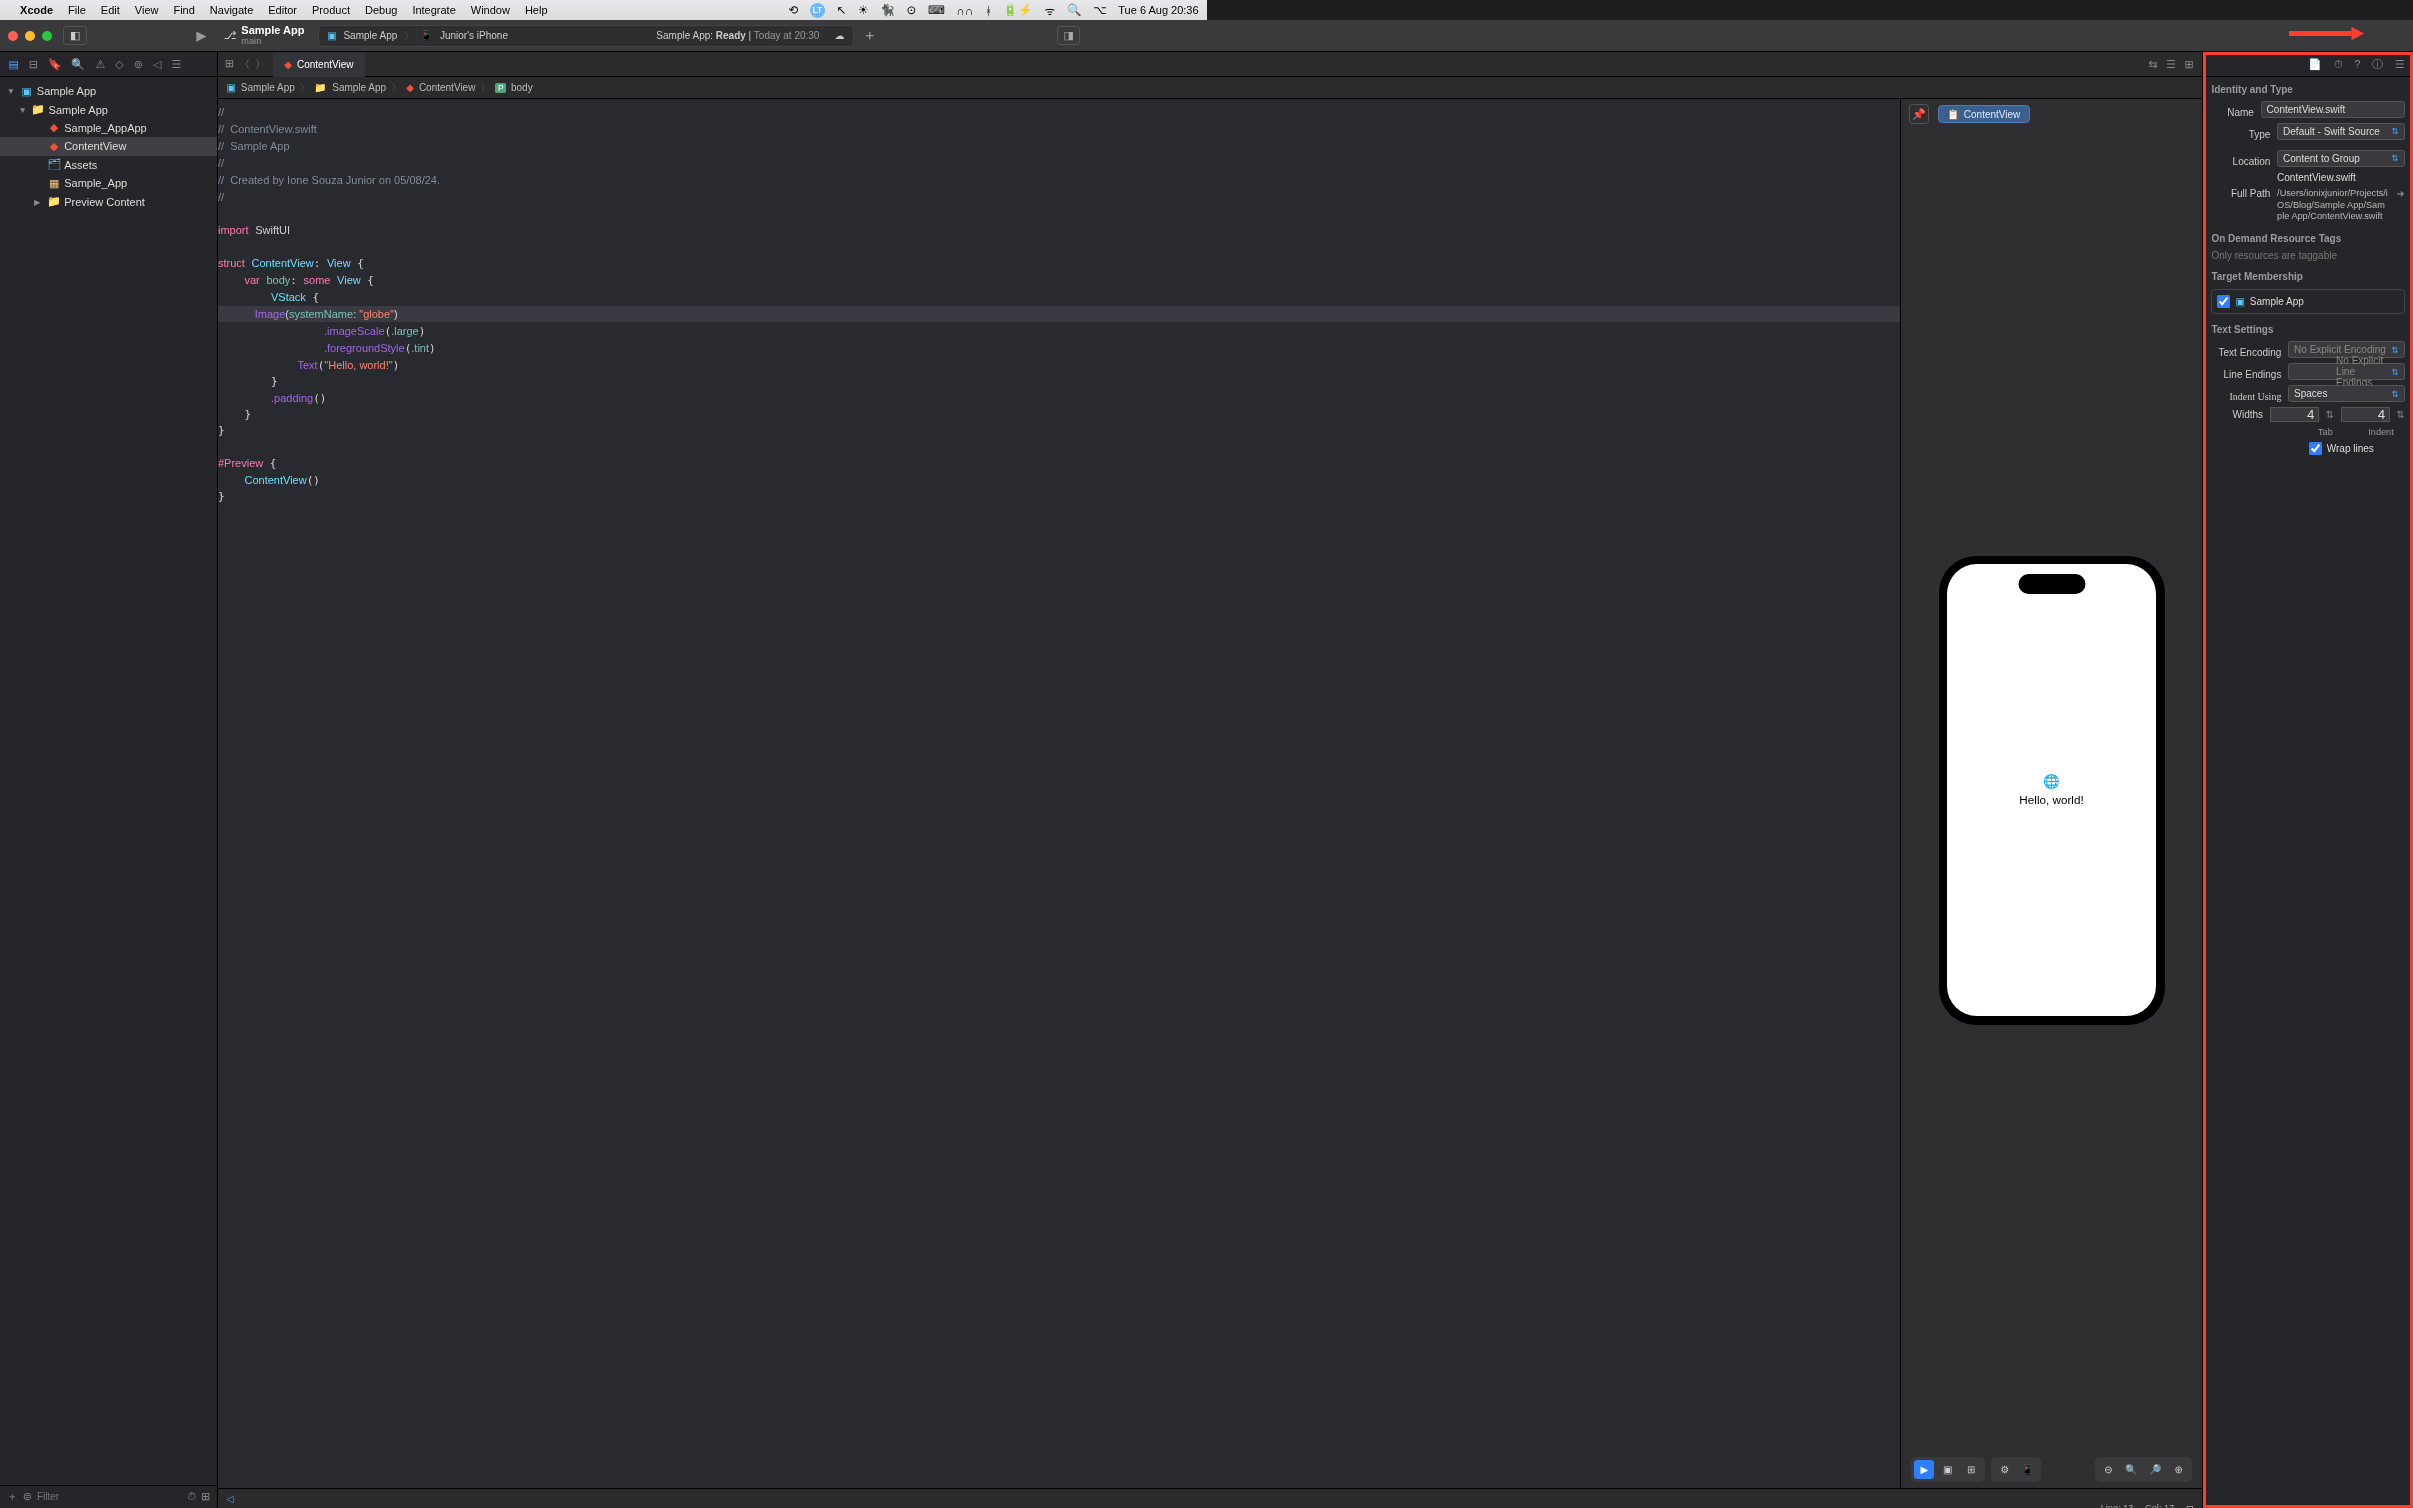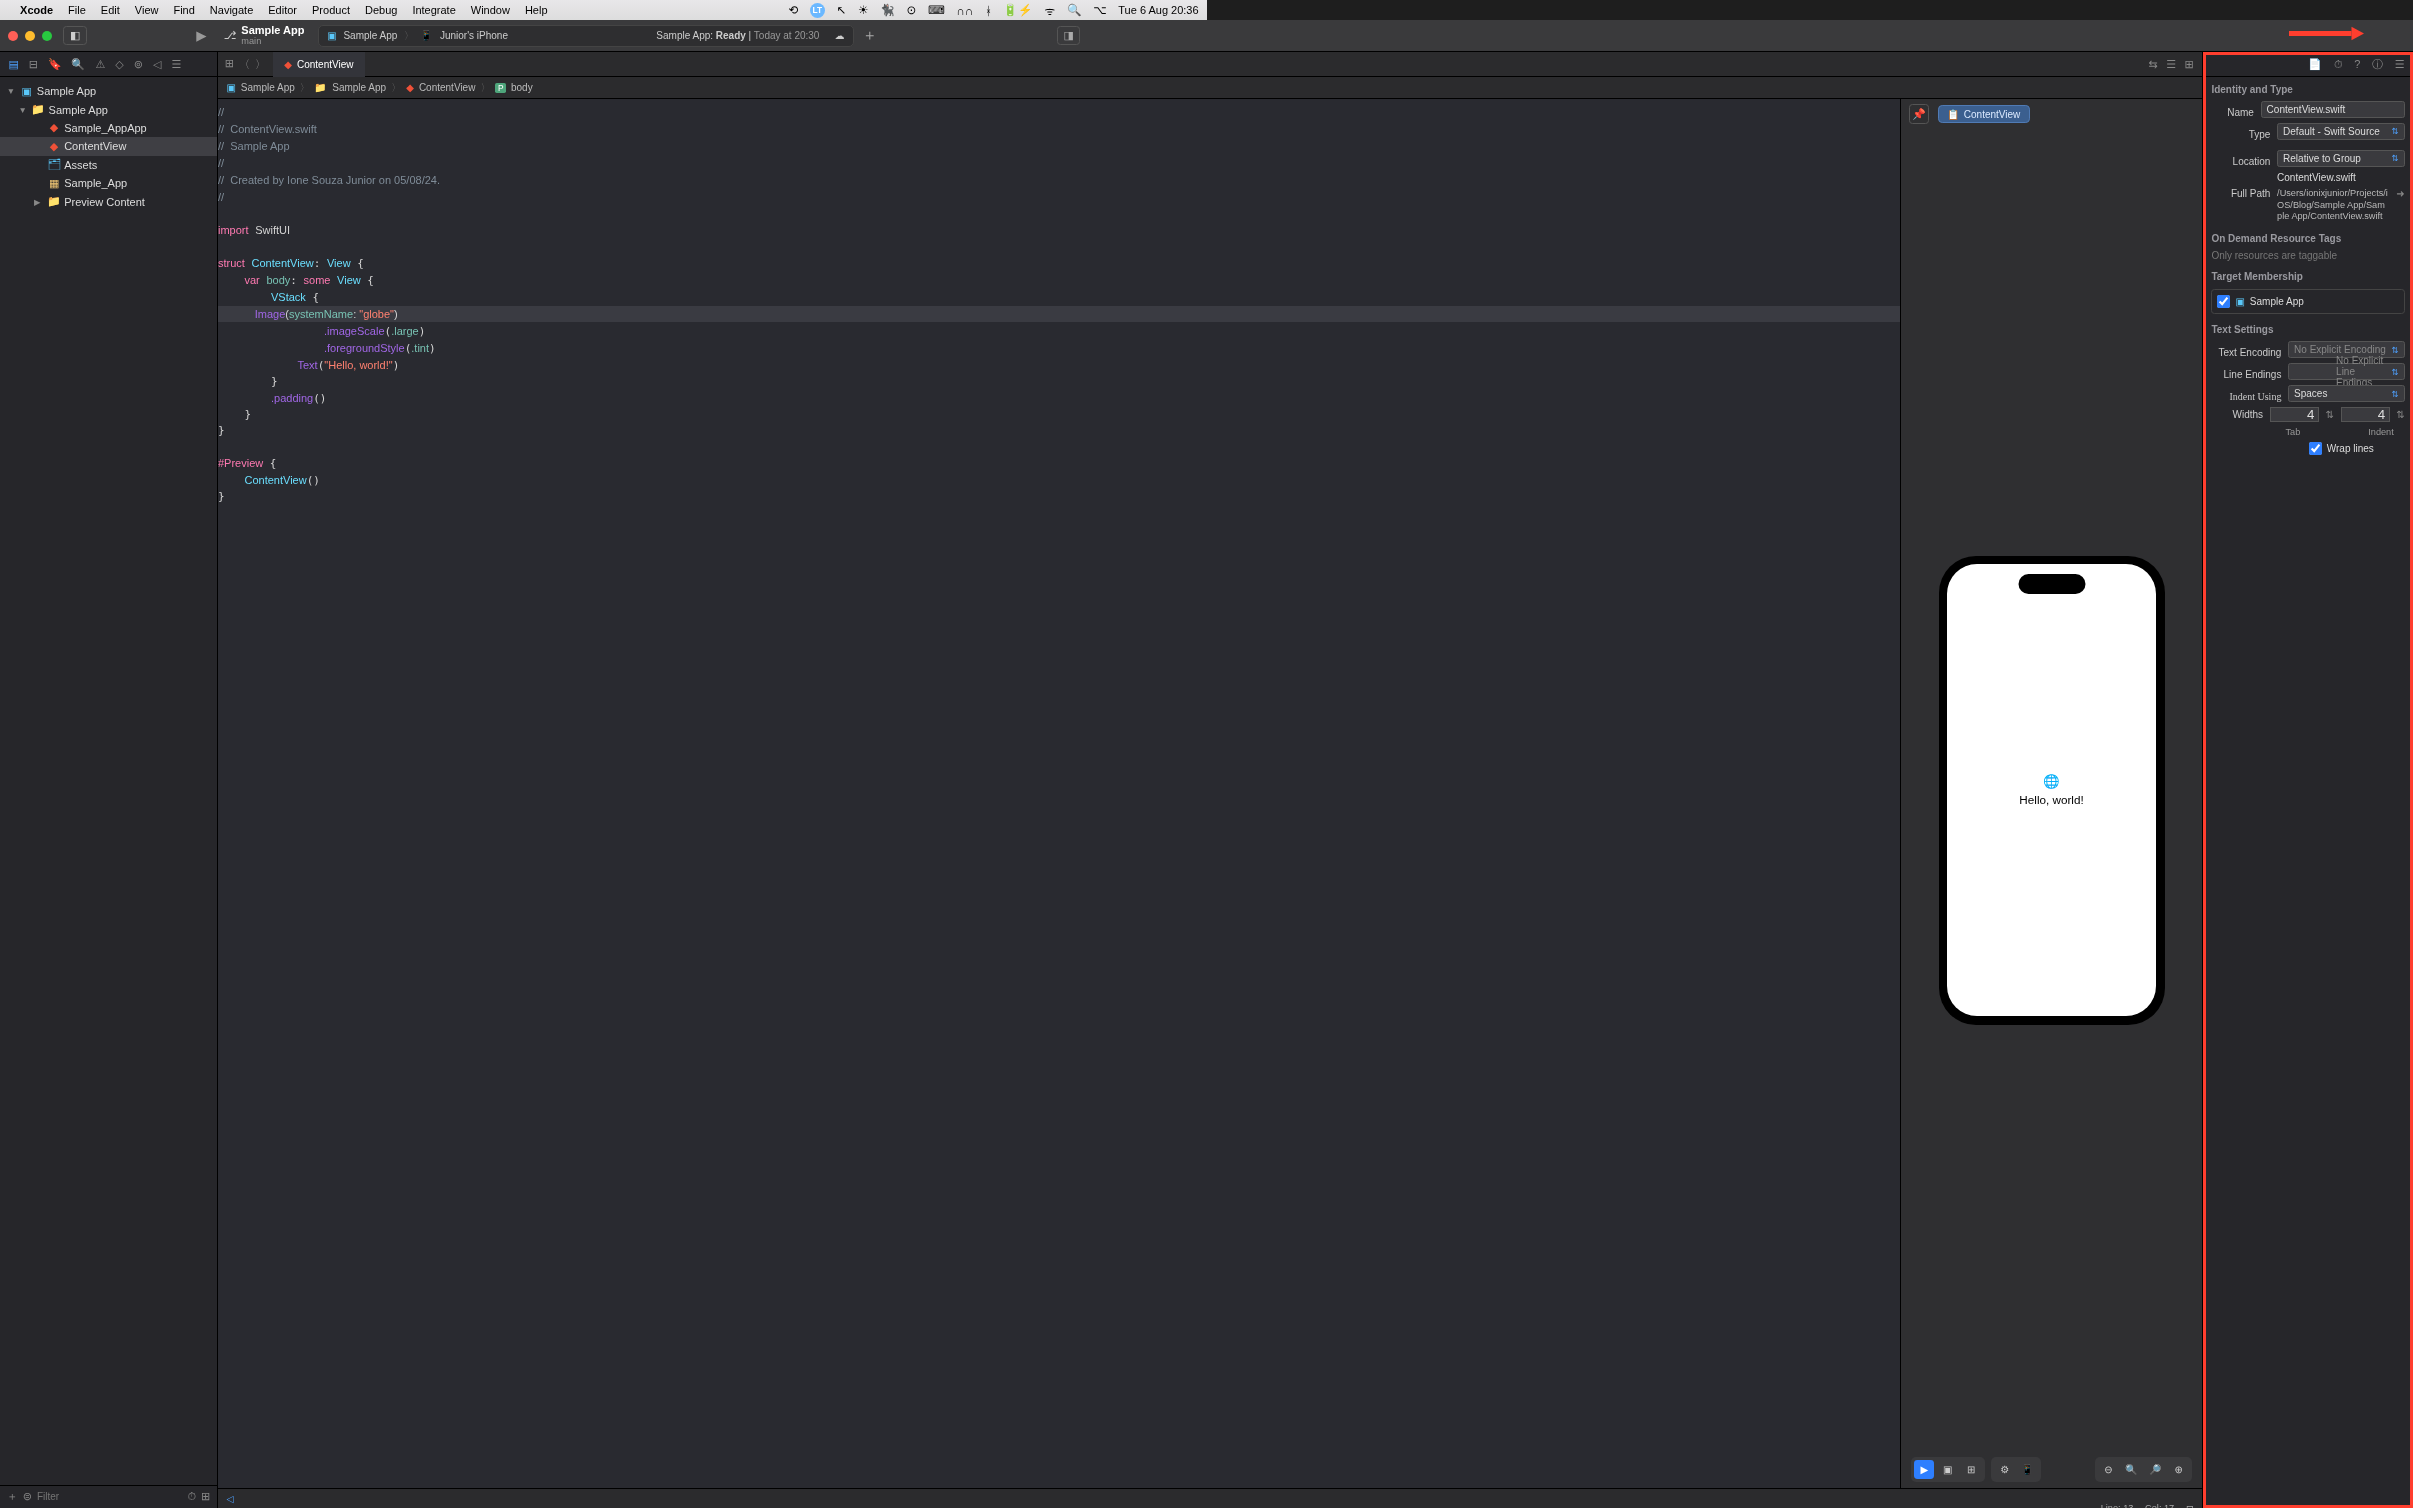--- a/index.html
+++ b/index.html
@@ -375,21 +375,21 @@
         <div class="insp-row">
           <span class="lbl">Type</span>
           <div class="selbox">
               <span>Default - Swift Source</span>
               <span class="arr">⇅</span>
             </div>
         </div>
         <div class="insp-row" style="margin-top:5px;">
           <span class="lbl">Location</span>
           <div class="selbox">
-              <span>Relative to Group</span>
+              <span>Content to Group</span>
               <span class="arr">⇅</span>
             </div>
         </div>
         <div class="insp-row">
           <span class="lbl"></span>
           <span class="val">ContentView.swift</span>
         </div>
         <div class="insp-row" style="align-items:flex-start;">
           <span class="lbl">Full Path</span>
           <span class="path">/Users/ionixjunior/Projects/iOS/Blog/Sample App/Sample App/ContentView.swift</span>
@@ -432,21 +432,21 @@
         </div>
         <div class="numrow">
           <span class="lbl" style="width:70px;">Widths</span>
           <input class="nf" value="4" style="">
           <span style="color:#888;">⇅</span>
           <input class="nf" value="4" style="">
           <span style="color:#888;">⇅</span>
         </div>
         <div class="numrow">
           <span class="lbl" style="width:70px;"></span>
-          <span class="sub" style="width:49px;text-align:left;">Tab</span>
+          <span class="sub" style="width:49px;text-align:right;">Tab</span>
           <span style="width:11.7px;"></span>
           <span class="sub" style="width:49px;text-align:center;">Indent</span>
         </div>
         <div class="insp-row" style="justify-content:center; padding-left:75px;">
           <label class="insp-chk">
             <input type="checkbox" checked="" style="">
             <span>Wrap lines</span>
           </label>
         </div>
       </div>

